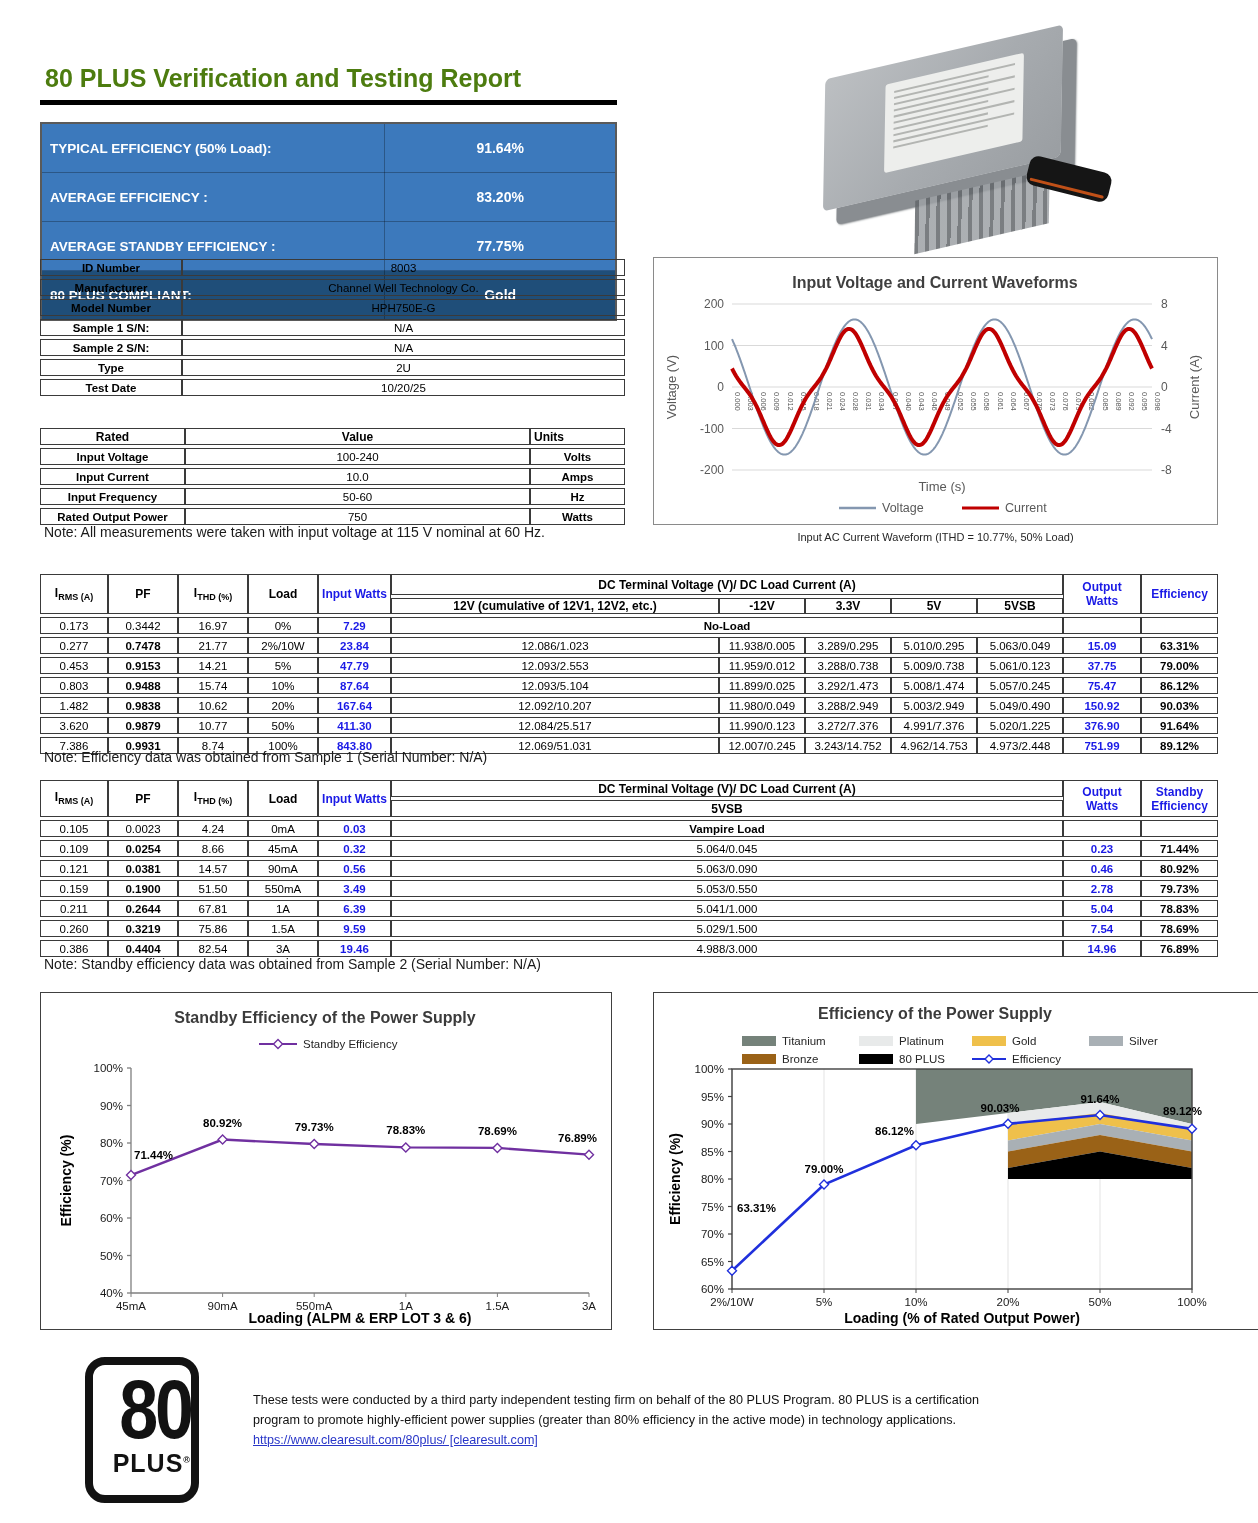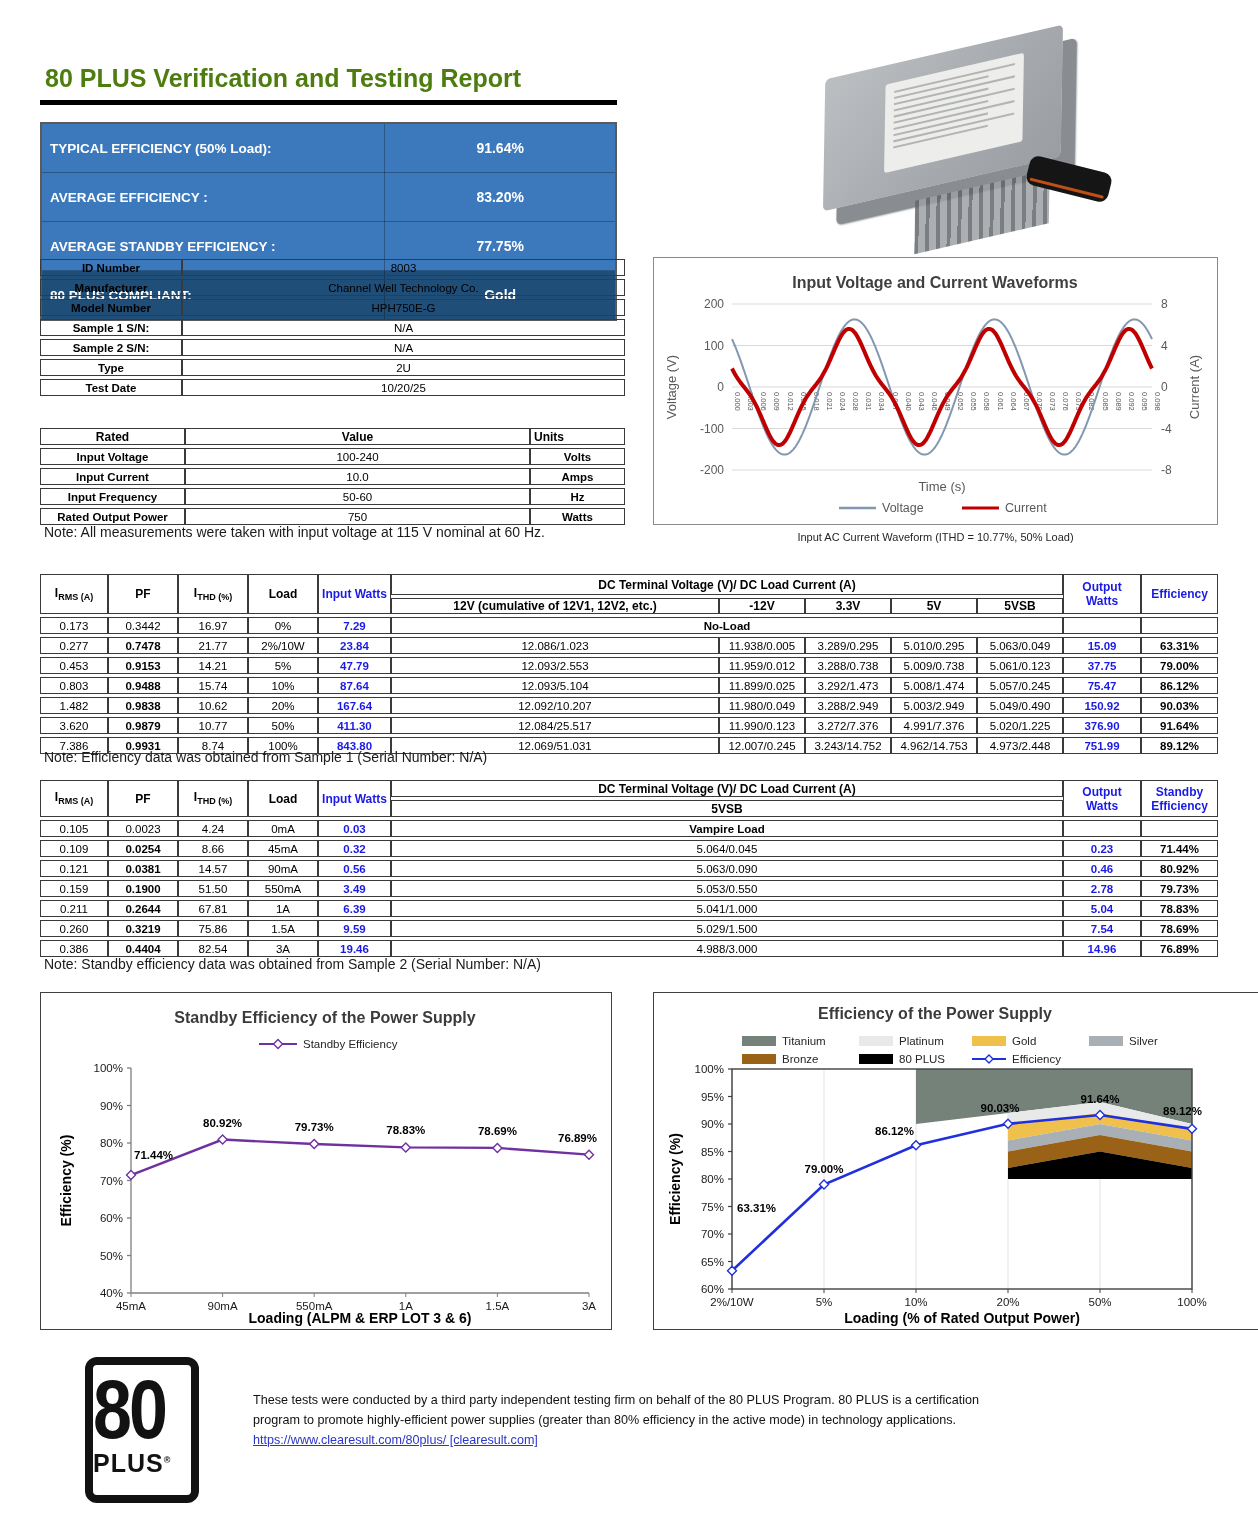--- a/index.html
+++ b/index.html
@@ -57,22 +57,22 @@
   .psu .label i { display: block; height: 2px; background: #b3b5b2; margin-bottom: 4px; }
   .psu .label i:nth-child(2n) { width: 78%; }
   .psu .vents { position: absolute; left: 118px; top: 168px; width: 138px; height: 52px; opacity: .85;
     transform: rotate(-13deg) skewX(-14deg);
     background: repeating-linear-gradient(90deg, #63676b 0 4px, #9da1a5 4px 11px); }
   .psu .cable { position: absolute; left: 232px; top: 146px; width: 84px; height: 30px; background: #151515; border-radius: 9px;
     transform: rotate(14deg); }
   .psu .cable i { display:block; position: absolute; left: 4px; bottom: 4px; width: 76px; height: 3px; background: #c05018; border-radius: 2px; }
 
   
-  .logo { left: 85px; top: 1357px; width: 114px; height: 146px; border: 8px solid #121212; border-radius: 12px;
-    display: flex; flex-direction: column; align-items: flex-start; justify-content: center; background: #fff; }
+  .logo { left: 85px; top: 1357px; width: 114px; height: 146px; border: 8px solid #121212; border-radius: 20px;
+    display: flex; flex-direction: column; align-items: flex-end; justify-content: center; background: #fff; }
   .logo .big { font-size: 70px; font-weight: bold; letter-spacing: -3px; line-height: .82; transform: scaleY(1.18); color: #121212; }
   .logo .plus { font-size: 25px; font-weight: bold; letter-spacing: 1px; color: #121212; margin-top: 10px; }
   .logo .plus sup { font-size: 9px; }
   .footer-text { left: 253px; top: 1390px; width: 858px; font-size: 12.6px; line-height: 1.6; color: #111; }
   .footer-link { color: #2936c8; text-decoration: underline; }
   svg text { font-family: "Liberation Sans", sans-serif; }
 </style>
 </head>
 <body>
 

